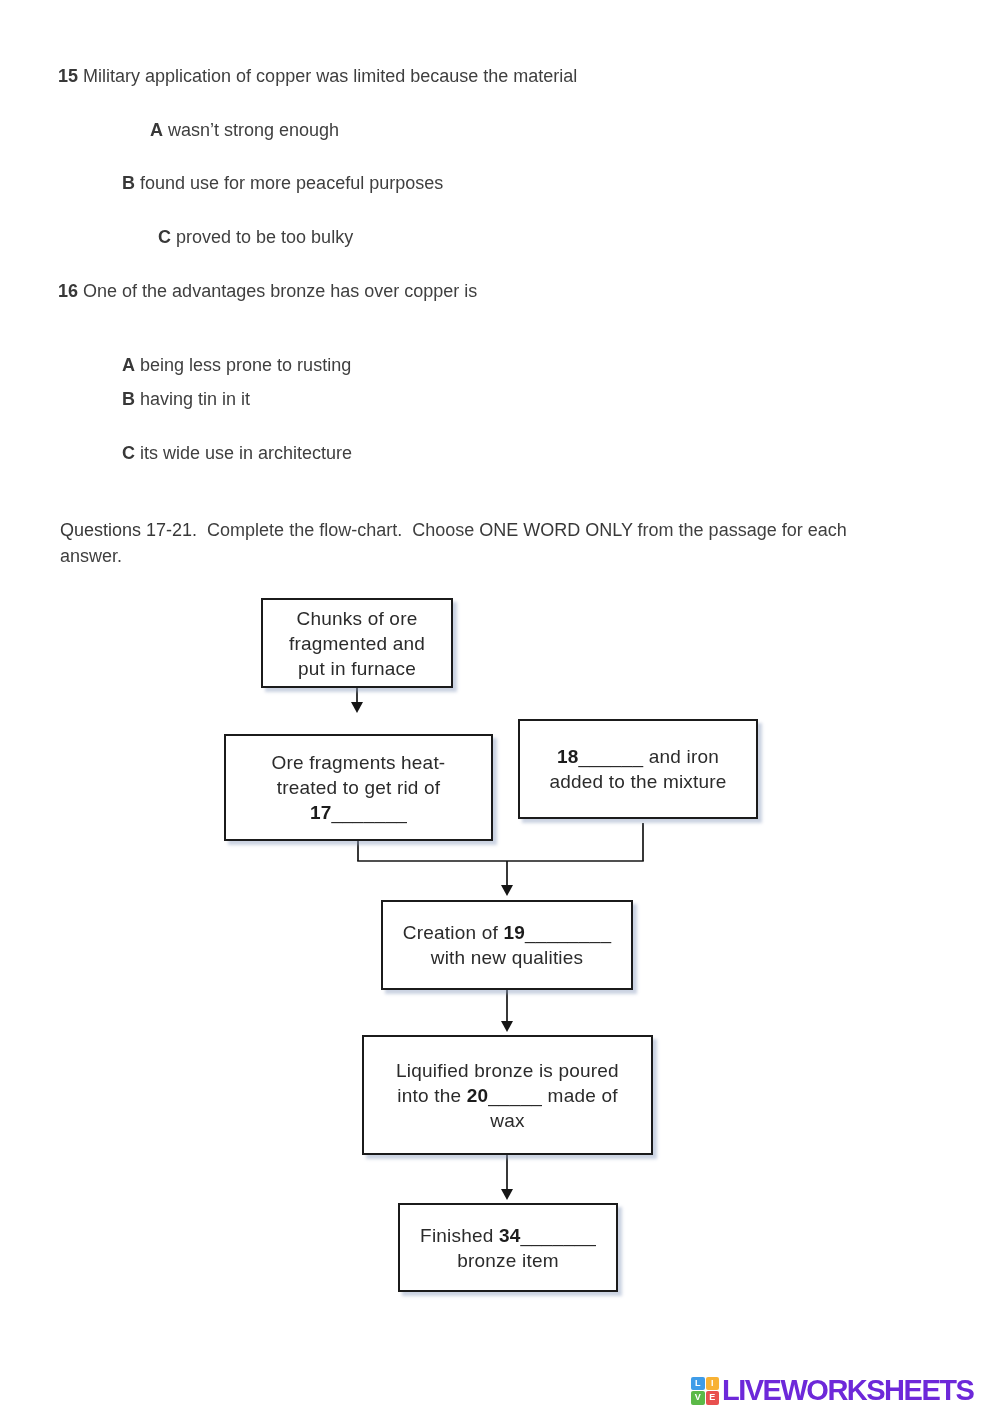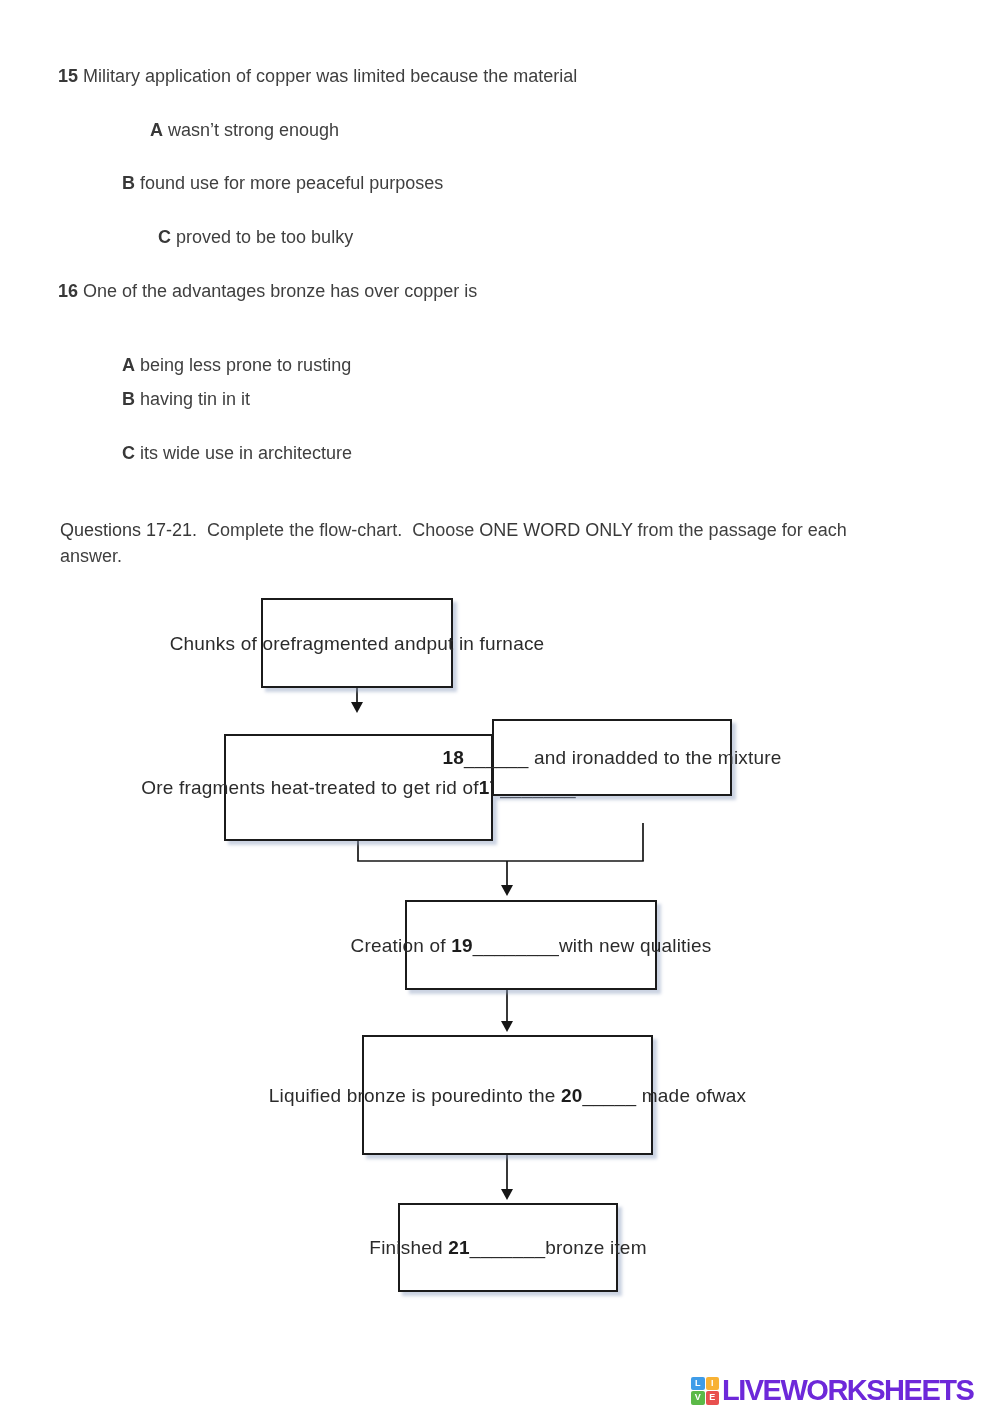--- a/index.html
+++ b/index.html
@@ -34,21 +34,21 @@
 
   
   .connectors { position: absolute; left: 0; top: 0; pointer-events: none; }
   .fbox {
     position: absolute;
     box-sizing: border-box;
     background: #ffffff;
     border: 2px solid #1b1b1b;
     box-shadow: 4px 4px 3px rgba(140, 158, 190, 0.45);
     display: flex;
-    flex-direction: row;
+    flex-direction: column;
     align-items: center;
     justify-content: center;
     text-align: center;
     font-size: 19px;
     line-height: 25px;
     color: #2b2b2b;
     letter-spacing: 0.2px;
   }
   .fline { white-space: pre; }
   .fbox b { font-weight: 700; color: #1c1c1c; }
@@ -131,38 +131,38 @@
     <div class="fline">fragmented and</div>
     <div class="fline">put in furnace</div>
   </div>
 
   <div class="fbox" style="left:224px; top:718px; width:269px; height:107px;margin-top:16px;">
     <div class="fline">Ore fragments heat-</div>
     <div class="fline">treated to get rid of</div>
     <div class="fline"><b>17</b><span>_______</span></div>
   </div>
 
-  <div class="fbox" style="left:492px; top:719px; width:240px; height:77px;">
+  <div class="fbox" style="left:518px; top:719px; width:240px; height:100px;">
     <div class="fline"><b>18</b><span>______</span><span> and iron</span></div>
     <div class="fline">added to the mixture</div>
   </div>
 
-  <div class="fbox" style="left:381px; top:900px; width:252px; height:90px;margin-left:24px;">
+  <div class="fbox" style="left:381px; top:900px; width:252px; height:90px;">
     <div class="fline"><span>Creation of </span><b>19</b><span>________</span></div>
     <div class="fline">with new qualities</div>
   </div>
 
   <div class="fbox" style="left:362px; top:1035px; width:291px; height:120px;text-align:center;">
     <div class="fline">Liquified bronze is poured</div>
     <div class="fline"><span>into the </span><b>20</b><span>_____</span><span> made of</span></div>
     <div class="fline">wax</div>
   </div>
 
   <div class="fbox" style="left:398px; top:1203px; width:220px; height:89px;">
-    <div class="fline"><span>Finished </span><b>21</b><span>_______</span></div>
+    <div class="fline"><span>Finished </span><b>34</b><span>_______</span></div>
     <div class="fline">bronze item</div>
   </div>
 
   <div class="logo">
     <div class="logo-grid">
       <div class="tile tile-l">L</div>
       <div class="tile tile-i">I</div>
       <div class="tile tile-v">V</div>
       <div class="tile tile-e">E</div>
     </div>

